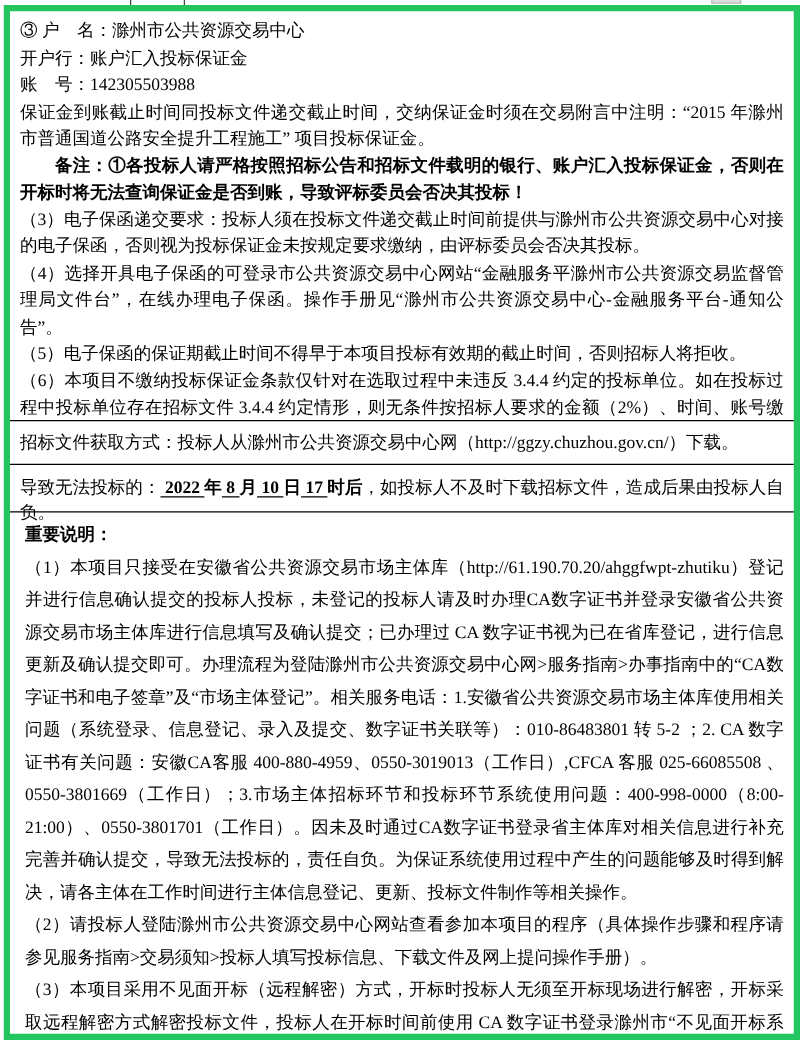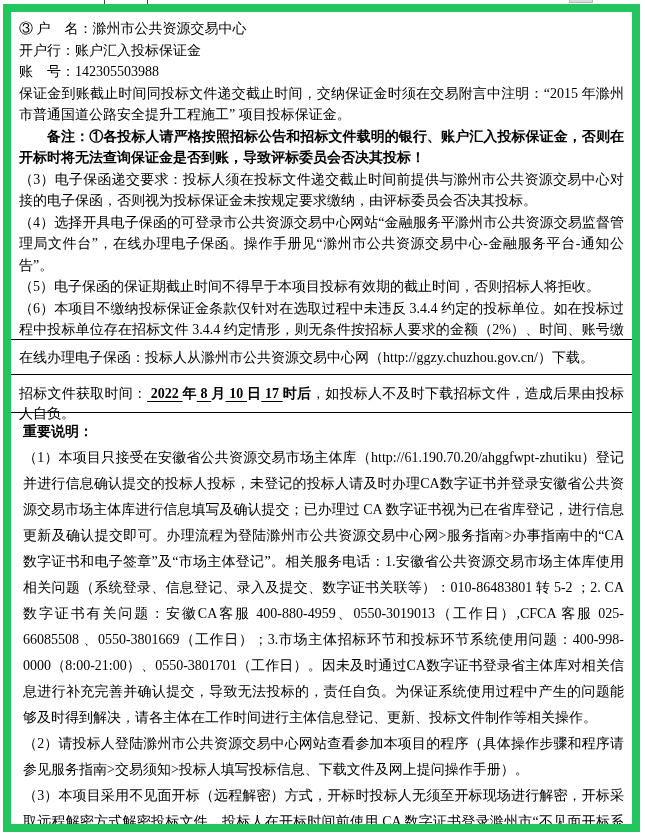--- a/index.html
+++ b/index.html
@@ -8,21 +8,21 @@
     width:645px;height:836px;
     background:#fff;
     overflow:hidden;
     font-family:"Liberation Serif","DejaVu Serif",serif;
     color:#000;
     -webkit-font-smoothing:none;
   }
   .doc-table{
     position:absolute;left:3px;top:4px;
     width:637px;height:828px;
-    border:8px solid #22c55e;
+    border:5px solid #22c55e;
     box-sizing:border-box;
     display:flex;flex-direction:column;
     background:#fff;
   }
   .row{box-sizing:border-box;border-bottom:1px solid #000;}
   .row1{height:328px;padding:6px 8px 0 8px;font-size:14px;line-height:21.5px;overflow:hidden;}
   .row2{height:35px;padding:8px 8px 0 8px;font-size:14px;line-height:20px;}
   .row3{height:38px;padding:9px 8px 0 8px;font-size:14px;line-height:20px;}
   .row4{flex:1;border-bottom:none;padding:6px 8px 0 12px;font-size:14px;line-height:26px;overflow:hidden;}
   p{margin:0;padding:0;text-align:justify;}
@@ -53,25 +53,25 @@
       <p>账　号：142305503988</p>
       <p>保证金到账截止时间同投标文件递交截止时间，交纳保证金时须在交易附言中注明：“2015 年滁州市普通国道公路安全提升工程施工” 项目投标保证金。</p>
       <p class="bold indent2">备注：①各投标人请严格按照招标公告和招标文件载明的银行、账户汇入投标保证金，否则在开标时将无法查询保证金是否到账，导致评标委员会否决其投标！</p>
       <p>（3）电子保函递交要求：投标人须在投标文件递交截止时间前提供与滁州市公共资源交易中心对接的电子保函，否则视为投标保证金未按规定要求缴纳，由评标委员会否决其投标。</p>
       <p>（4）选择开具电子保函的可登录市公共资源交易中心网站“金融服务平滁州市公共资源交易监督管理局文件台”，在线办理电子保函。操作手册见“滁州市公共资源交易中心-金融服务平台-通知公告”。</p>
       <p>（5）电子保函的保证期截止时间不得早于本项目投标有效期的截止时间，否则招标人将拒收。</p>
       <p>（6）本项目不缴纳投标保证金条款仅针对在选取过程中未违反 3.4.4 约定的投标单位。如在投标过程中投标单位存在招标文件 3.4.4 约定情形，则无条件按招标人要求的金额（2%）、时间、账号缴纳选取保证金。</p>
     </div>
 
     <div class="row row2">
-      <p>在线办理电子保函：投标人从滁州市公共资源交易中心网（http://ggzy.chuzhou.gov.cn/）下载。</p>
+      <p>招标文件获取方式：投标人从滁州市公共资源交易中心网（http://ggzy.chuzhou.gov.cn/）下载。</p>
     </div>
 
     <div class="row row3">
-      <p><span>招标文件获取时间：</span><span class="bu"> 2022 </span><span class="bseg">年</span><span class="bu"> 8 </span><span class="bseg">月</span><span class="bu"> 10 </span><span class="bseg">日</span><span class="bu"> 17 </span><span class="bseg">时后</span><span>，如投标人不及时下载招标文件，造成后果由投标人自负。</span></p>
+      <p><span>导致无法投标的：</span><span class="bu"> 2022 </span><span class="bseg">年</span><span class="bu"> 8 </span><span class="bseg">月</span><span class="bu"> 10 </span><span class="bseg">日</span><span class="bu"> 17 </span><span class="bseg">时后</span><span>，如投标人不及时下载招标文件，造成后果由投标人自负。</span></p>
     </div>
 
     <div class="row row4">
       <p class="bold">重要说明：</p>
       <p>（1）本项目只接受在安徽省公共资源交易市场主体库（http://61.190.70.20/ahggfwpt-zhutiku）登记并进行信息确认提交的投标人投标，未登记的投标人请及时办理CA数字证书并登录安徽省公共资源交易市场主体库进行信息填写及确认提交；已办理过 CA 数字证书视为已在省库登记，进行信息更新及确认提交即可。办理流程为登陆滁州市公共资源交易中心网&gt;服务指南&gt;办事指南中的“CA数字证书和电子签章”及“市场主体登记”。相关服务电话：1.安徽省公共资源交易市场主体库使用相关问题（系统登录、信息登记、录入及提交、数字证书关联等）：010-86483801 转 5-2 ；2. CA 数字证书有关问题：安徽CA客服 400-880-4959、0550-3019013（工作日）,CFCA 客服 025-66085508 、0550-3801669（工作日）；3.市场主体招标环节和投标环节系统使用问题：400-998-0000（8:00-21:00）、0550-3801701（工作日）。因未及时通过CA数字证书登录省主体库对相关信息进行补充完善并确认提交，导致无法投标的，责任自负。为保证系统使用过程中产生的问题能够及时得到解决，请各主体在工作时间进行主体信息登记、更新、投标文件制作等相关操作。</p>
       <p>（2）请投标人登陆滁州市公共资源交易中心网站查看参加本项目的程序（具体操作步骤和程序请参见服务指南&gt;交易须知&gt;投标人填写投标信息、下载文件及网上提问操作手册）。</p>
       <p>（3）本项目采用不见面开标（远程解密）方式，开标时投标人无须至开标现场进行解密，开标采取远程解密方式解密投标文件，投标人在开标时间前使用 CA 数字证书登录滁州市“不见面开标系统”，网址为 https://ggzy.chuzhou.gov.cn/BidOpening,等待开标并按系统提示进行相应的投标人解密等事项，无需到开标现场。采用本方式可以观看开标现场音视频直播并进行互动交流。具体操作方法见中心网站&gt;服务指南&gt;交易须知中的《滁州市不见面开标系统操作手册》 解密时间要求为:从本项目投标截止时间开始计时，至完成投标文件解密</p>
     </div>
 
   </div>

